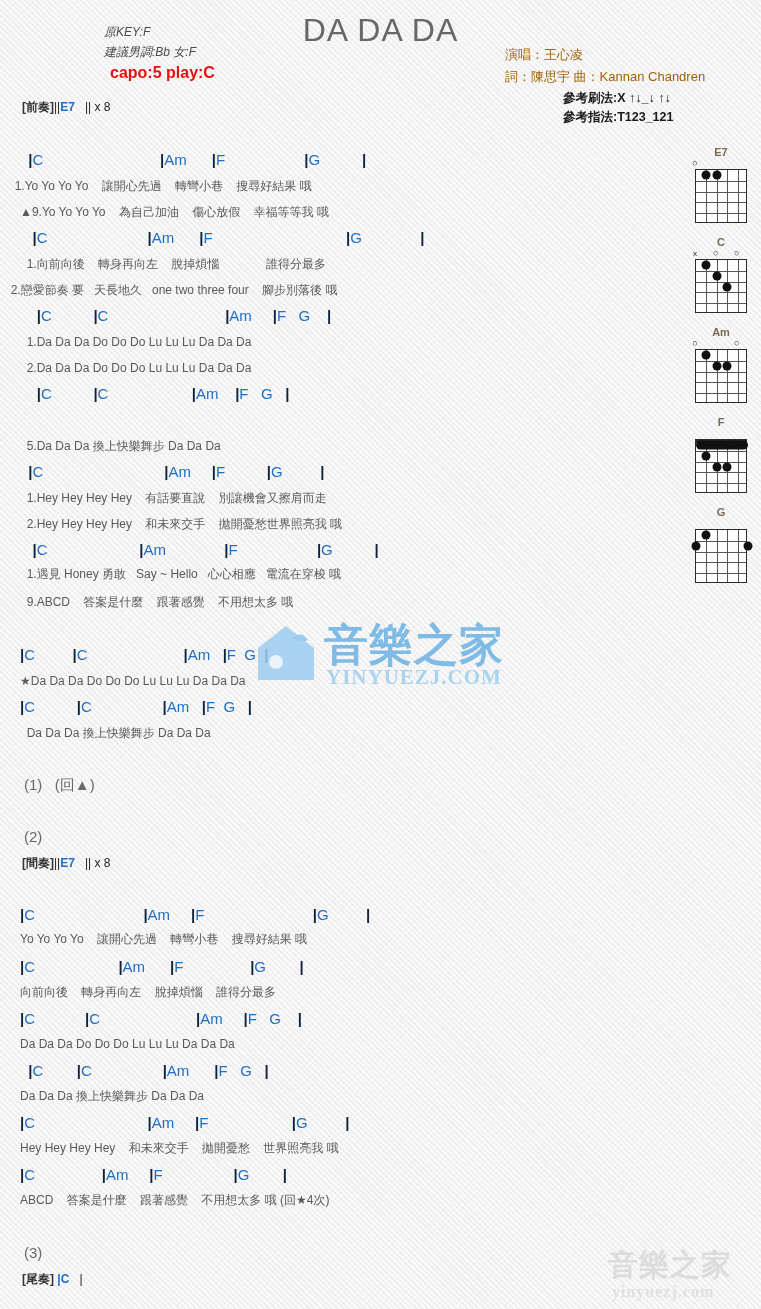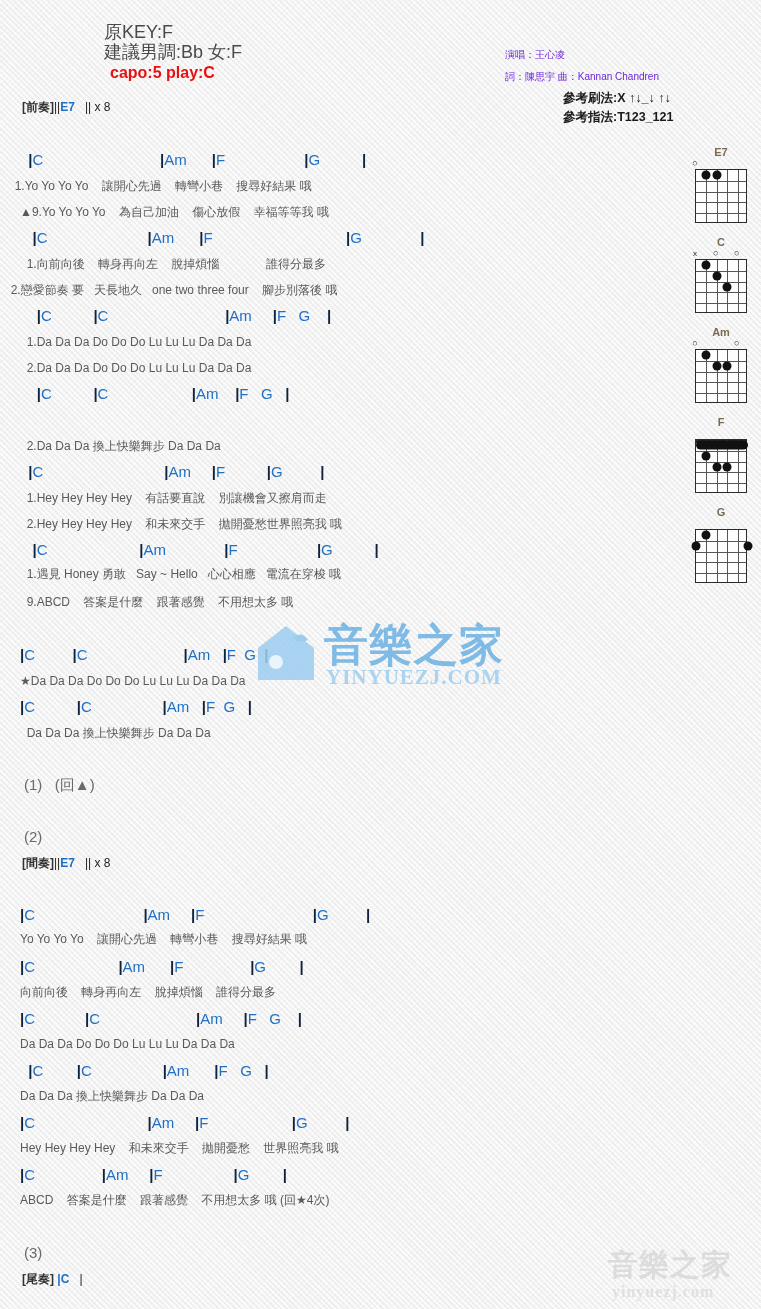--- a/index.html
+++ b/index.html
@@ -27,24 +27,25 @@
   .sheet {
     position: absolute;
     inset: 0;
   }
 
   
   .key-info {
     position: absolute;
     left: 104px;
     top: 22px;
-    font-size: 18px;
+    font-size: 12px;
     line-height: 20px;
     color: #4a4a4a;
     white-space: nowrap;
+    font-style: italic;
   }
   .key-info .row { display: block; }
   .capo {
     position: absolute;
     left: 110px;
     top: 64px;
     font-size: 16px;
     font-weight: bold;
     color: #e81010;
     white-space: nowrap;
@@ -57,23 +58,23 @@
     text-align: center;
     font-size: 32px;
     font-weight: normal;
     letter-spacing: 1px;
     color: #676767;
   }
   .credits {
     position: absolute;
     left: 505px;
     top: 44px;
-    font-size: 10px;
+    font-size: 13px;
     line-height: 22px;
-    color: #6d28d9;
+    color: #a16207;
     white-space: nowrap;
   }
   .credits .row { display: block; }
   .ref-info {
     position: absolute;
     left: 563px;
     top: 89px;
     font-size: 12.5px;
     line-height: 19px;
     font-weight: bold;
@@ -224,20 +225,21 @@
 
 <div class="sheet">
 
   <div class="key-info">
     <span class="row">原KEY:F</span>
     <span class="row">建議男調:Bb 女:F</span>
   </div>
 
   <div class="capo">capo:5 play:C</div>
 
+  <div class="song-title">DA DA DA</div>
 
   <div class="credits">
     <span class="row">演唱：王心凌</span>
     <span class="row">詞：陳思宇  曲：Kannan Chandren</span>
   </div>
 
   <div class="ref-info">
     <span class="row">參考刷法:X ↑↓_↓ ↑↓</span>
     <span class="row">參考指法:T123_121</span>
   </div>
@@ -250,21 +252,21 @@
 
   <div class="line chords" style="left:20px; top:228px;"><span>   </span><span class="bar">|</span><span>C                        </span><span class="bar">|</span><span>Am      </span><span class="bar">|</span><span>F                                </span><span class="bar">|</span><span>G              </span><span class="bar">|</span></div>
   <div class="line lyrics" style="left:20px; top:254px;">  1.向前向後    轉身再向左    脫掉煩惱              誰得分最多</div>
   <div class="line lyrics" style="left:4px; top:280px;">  2.戀愛節奏 要   天長地久   one two three four    腳步別落後 哦</div>
 
   <div class="line chords" style="left:20px; top:306px;"><span>    </span><span class="bar">|</span><span>C          </span><span class="bar">|</span><span>C                            </span><span class="bar">|</span><span>Am     </span><span class="bar">|</span><span>F   G    </span><span class="bar">|</span></div>
   <div class="line lyrics" style="left:20px; top:332px;">  1.Da Da Da Do Do Do Lu Lu Lu Da Da Da</div>
   <div class="line lyrics" style="left:20px; top:358px;">  2.Da Da Da Do Do Do Lu Lu Lu Da Da Da</div>
 
   <div class="line chords" style="left:20px; top:384px;"><span>    </span><span class="bar">|</span><span>C          </span><span class="bar">|</span><span>C                    </span><span class="bar">|</span><span>Am    </span><span class="bar">|</span><span>F   G   </span><span class="bar">|</span></div>
-  <div class="line lyrics" style="left:20px; top:436px;">  2.Da Da Da 換上快樂舞步 Da Da Da</div>
+  <div class="line lyrics" style="left:20px; top:436px;">  5.Da Da Da 換上快樂舞步 Da Da Da</div>
 
   <div class="line chords" style="left:20px; top:462px;"><span>  </span><span class="bar">|</span><span>C                             </span><span class="bar">|</span><span>Am     </span><span class="bar">|</span><span>F          </span><span class="bar">|</span><span>G         </span><span class="bar">|</span></div>
   <div class="line lyrics" style="left:20px; top:488px;">  1.Hey Hey Hey Hey    有話要直說    別讓機會又擦肩而走</div>
   <div class="line lyrics" style="left:20px; top:514px;">  2.Hey Hey Hey Hey    和未來交手    拋開憂愁世界照亮我 哦</div>
 
   <div class="line chords" style="left:20px; top:540px;"><span>   </span><span class="bar">|</span><span>C                      </span><span class="bar">|</span><span>Am              </span><span class="bar">|</span><span>F                   </span><span class="bar">|</span><span>G          </span><span class="bar">|</span></div>
   <div class="line lyrics" style="left:20px; top:564px;">  1.遇見 Honey 勇敢   Say ~ Hello   心心相應   電流在穿梭 哦</div>
   <div class="line lyrics" style="left:20px; top:592px;">  9.ABCD    答案是什麼    跟著感覺    不用想太多 哦</div>
 
   <div class="line chords" style="left:20px; top:645px;"><span class="bar">|</span><span>C         </span><span class="bar">|</span><span>C                       </span><span class="bar">|</span><span>Am   </span><span class="bar">|</span><span>F  G  </span><span class="bar">|</span></div>

